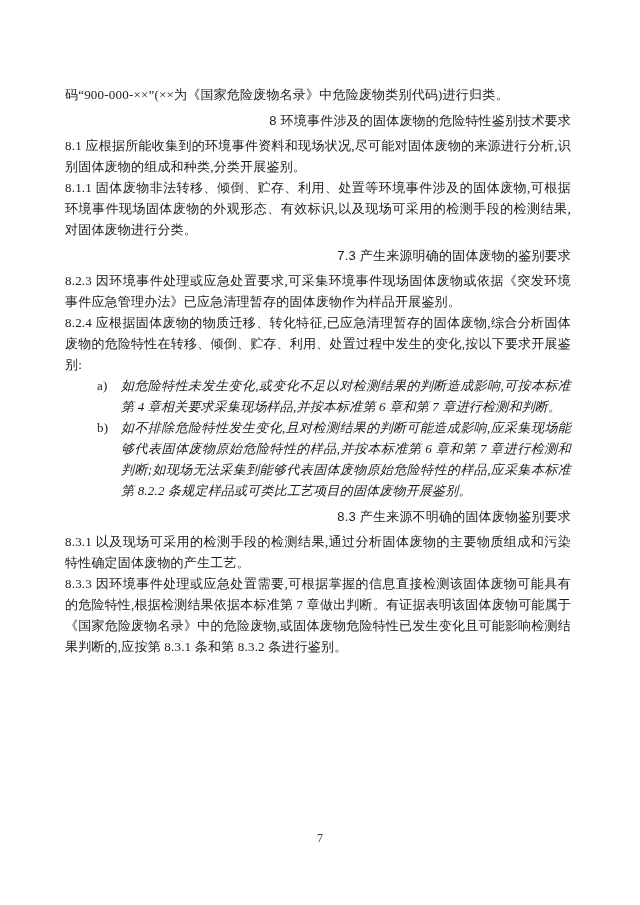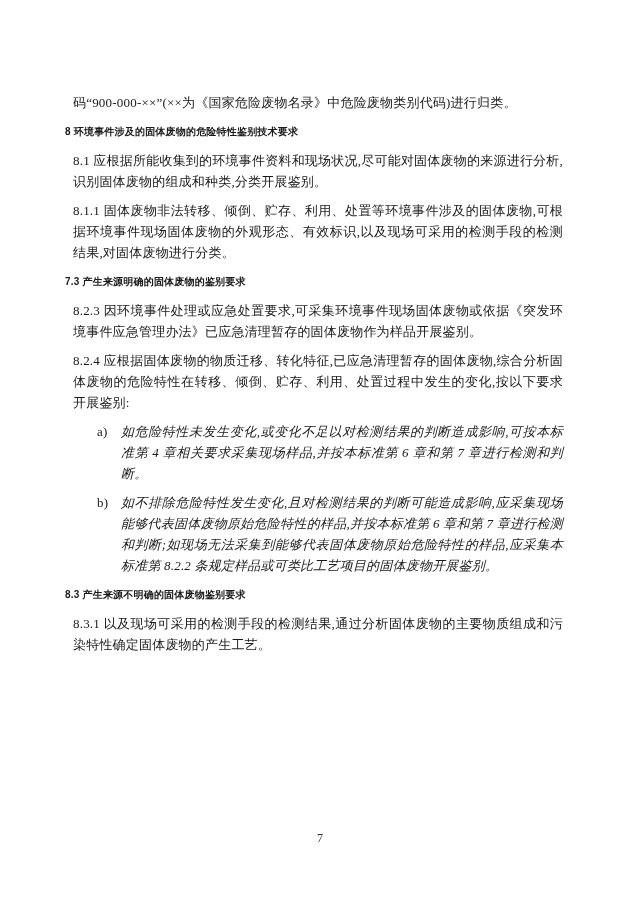--- a/index.html
+++ b/index.html
@@ -18,33 +18,33 @@
     inset: 0;
     background: #ffffff;
   }
   .content {
     position: absolute;
     left: 65px;
     top: 84px;
     width: 506px;
   }
   .blk {
-    margin: 8px;
+    margin: 0;
     font-size: 13px;
     line-height: 21px;
     text-align: justify;
     letter-spacing: 0.2px;
   }
   .heading {
     font-family: "Liberation Sans", "DejaVu Sans", sans-serif;
-    font-weight: 700;
-    font-size: 10px;
+    font-weight: 400;
+    font-size: 13px;
     line-height: 21px;
     margin: 5px 0 4px 0;
-    text-align: left;
+    text-align: right;
   }
   .list-item {
     display: flex;
     margin-left: 32px;
   }
   .list-marker {
     flex: 0 0 24px;
     width: 24px;
   }
   .list-text {
@@ -78,15 +78,16 @@
       <div class="blk list-item">
         <span class="list-marker">a)</span>
         <span class="list-text">如危险特性未发生变化,或变化不足以对检测结果的判断造成影响,可按本标准第 4 章相关要求采集现场样品,并按本标准第 6 章和第 7 章进行检测和判断。</span>
       </div>
       <div class="blk list-item">
         <span class="list-marker">b)</span>
         <span class="list-text">如不排除危险特性发生变化,且对检测结果的判断可能造成影响,应采集现场能够代表固体废物原始危险特性的样品,并按本标准第 6 章和第 7 章进行检测和判断;如现场无法采集到能够代表固体废物原始危险特性的样品,应采集本标准第 8.2.2 条规定样品或可类比工艺项目的固体废物开展鉴别。</span>
       </div>
       <div class="blk heading">8.3 产生来源不明确的固体废物鉴别要求</div>
       <div class="blk para">8.3.1 以及现场可采用的检测手段的检测结果,通过分析固体废物的主要物质组成和污染特性确定固体废物的产生工艺。</div>
+      <div class="blk para">8.3.3 因环境事件处理或应急处置需要,可根据掌握的信息直接检测该固体废物可能具有的危险特性,根据检测结果依据本标准第 7 章做出判断。有证据表明该固体废物可能属于《国家危险废物名录》中的危险废物,或固体废物危险特性已发生变化且可能影响检测结果判断的,应按第 8.3.1 条和第 8.3.2 条进行鉴别。</div>
     </div>
   <div class="page-number">7</div>
 </div>
 
 </body></html>

